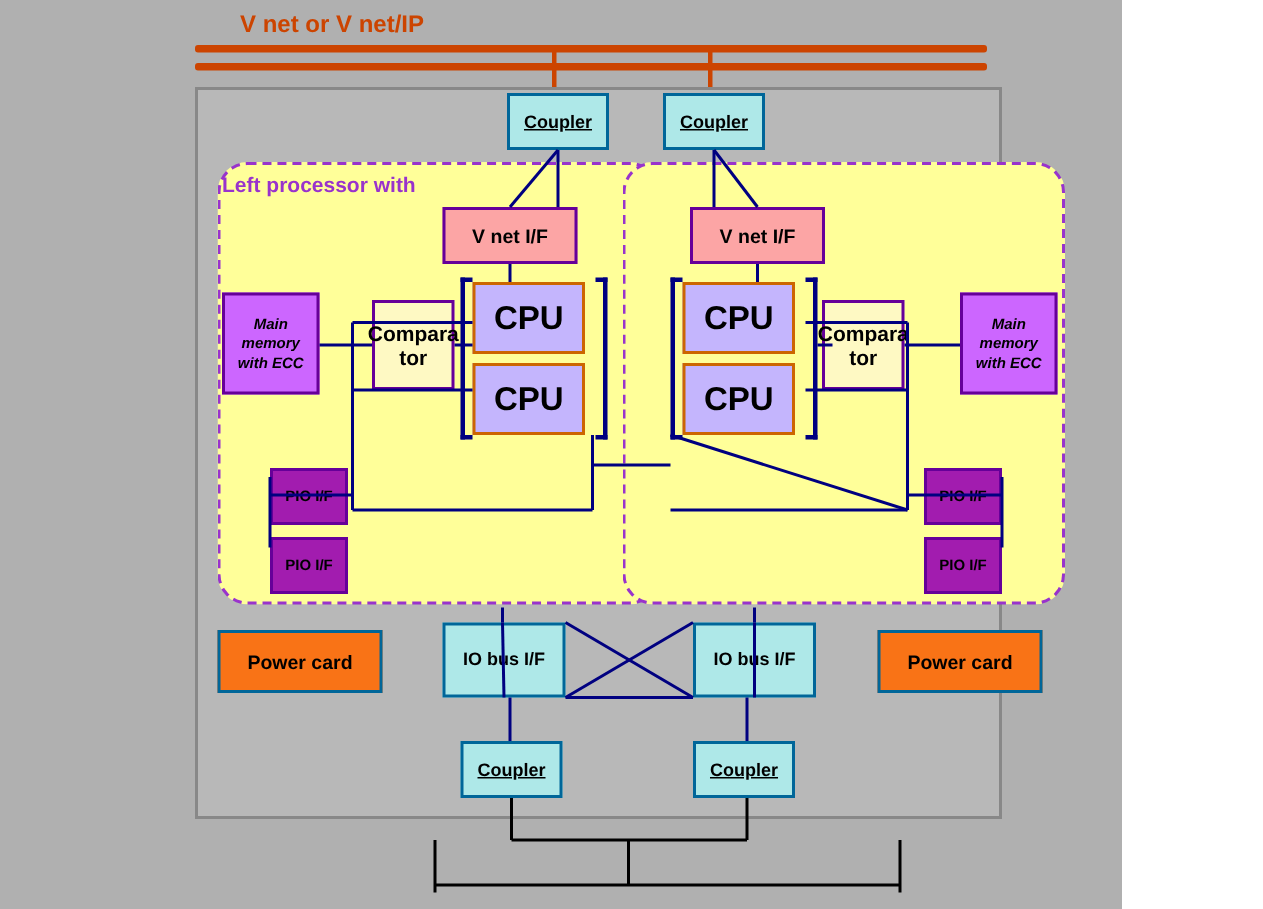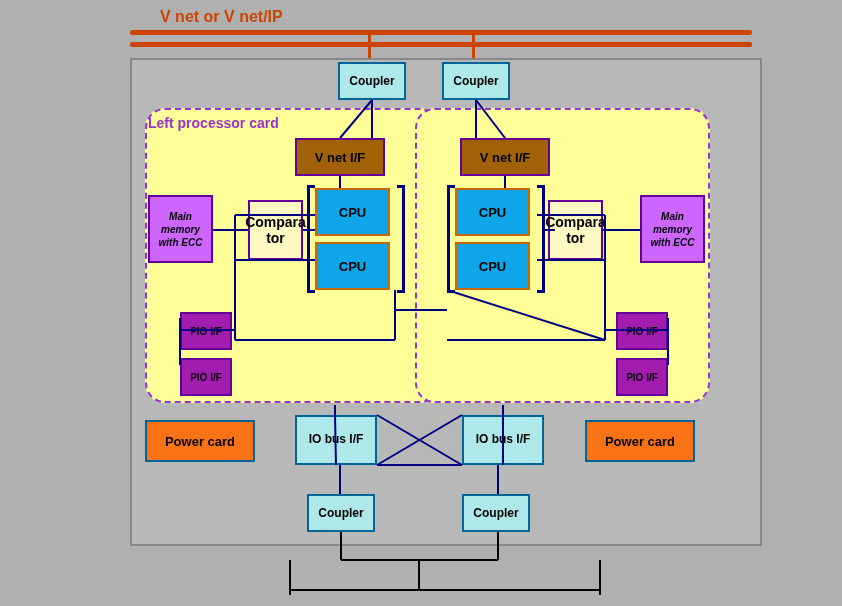--- a/index.html
+++ b/index.html
@@ -5,21 +5,21 @@
     * { box-sizing: border-box; margin: 0; padding: 0; }
     body {
       width: 842px;
       height: 606px;
       background: #fff;
       font-family: Arial, sans-serif;
       overflow: hidden;
     }
     .canvas {
       position: relative;
-      width: 842px;
+      width: 748px;
       height: 606px;
       background: #b0b0b0;
     }
 
     
     .vnet-label {
       position: absolute;
       top: 8px;
       left: 160px;
       font-size: 16px;
@@ -79,20 +79,21 @@
       position: absolute;
       background: #aee8e8;
       border: 2px solid #006699;
       text-align: right;
       font-size: 12px;
       font-weight: bold;
       color: #000;
       display: flex;
       align-items: center;
       justify-content: center;
+      text-decoration: underline;
     }
     .coupler-top-left {
       top: 62px;
       left: 338px;
       width: 68px;
       height: 38px;
     }
     .coupler-top-right {
       top: 62px;
       left: 442px;
@@ -137,21 +138,21 @@
       right: 148px;
       font-size: 14px;
       font-weight: bold;
       color: #9933cc;
       white-space: nowrap;
     }
 
     
     .vnet-if-box {
       position: absolute;
-      background: #a16207;
+      background: #fca5a5;
       border: 2px solid #660099;
       text-align: center;
       font-size: 13px;
       font-weight: bold;
       color: #000;
       display: flex;
       align-items: center;
       justify-content: center;
     }
     .vnet-if-left {
@@ -163,24 +164,24 @@
     .vnet-if-right {
       top: 138px;
       left: 460px;
       width: 90px;
       height: 38px;
     }
 
     
     .cpu-box {
       position: absolute;
-      background: #0ea5e9;
+      background: #c4b5fd;
       border: 2px solid #cc6600;
       text-align: center;
-      font-size: 13px;
+      font-size: 22px;
       font-weight: bold;
       color: #000;
       display: flex;
       align-items: center;
       justify-content: center;
     }
     .cpu-left-top {
       top: 188px;
       left: 315px;
       width: 75px;
@@ -431,21 +432,21 @@
 
   <div class="vline-left"></div>
   <div class="vline-right"></div>
 
   <div class="main-panel"></div>
 
   <div class="coupler-box coupler-top-left">Coupler</div>
   <div class="coupler-box coupler-top-right">Coupler</div>
 
   <div class="left-proc-card"></div>
-  <div class="left-proc-label">Left processor card</div>
+  <div class="left-proc-label">Left processor with</div>
 
   <div class="right-proc-card"></div>
 
   <div class="vnet-if-box vnet-if-left">V net I/F</div>
   <div class="vnet-if-box vnet-if-right">V net I/F</div>
 
   <div class="cpu-box cpu-left-top">CPU</div>
   <div class="cpu-box cpu-left-bottom">CPU</div>
   <div class="cpu-box cpu-right-top">CPU</div>
   <div class="cpu-box cpu-right-bottom">CPU</div>

